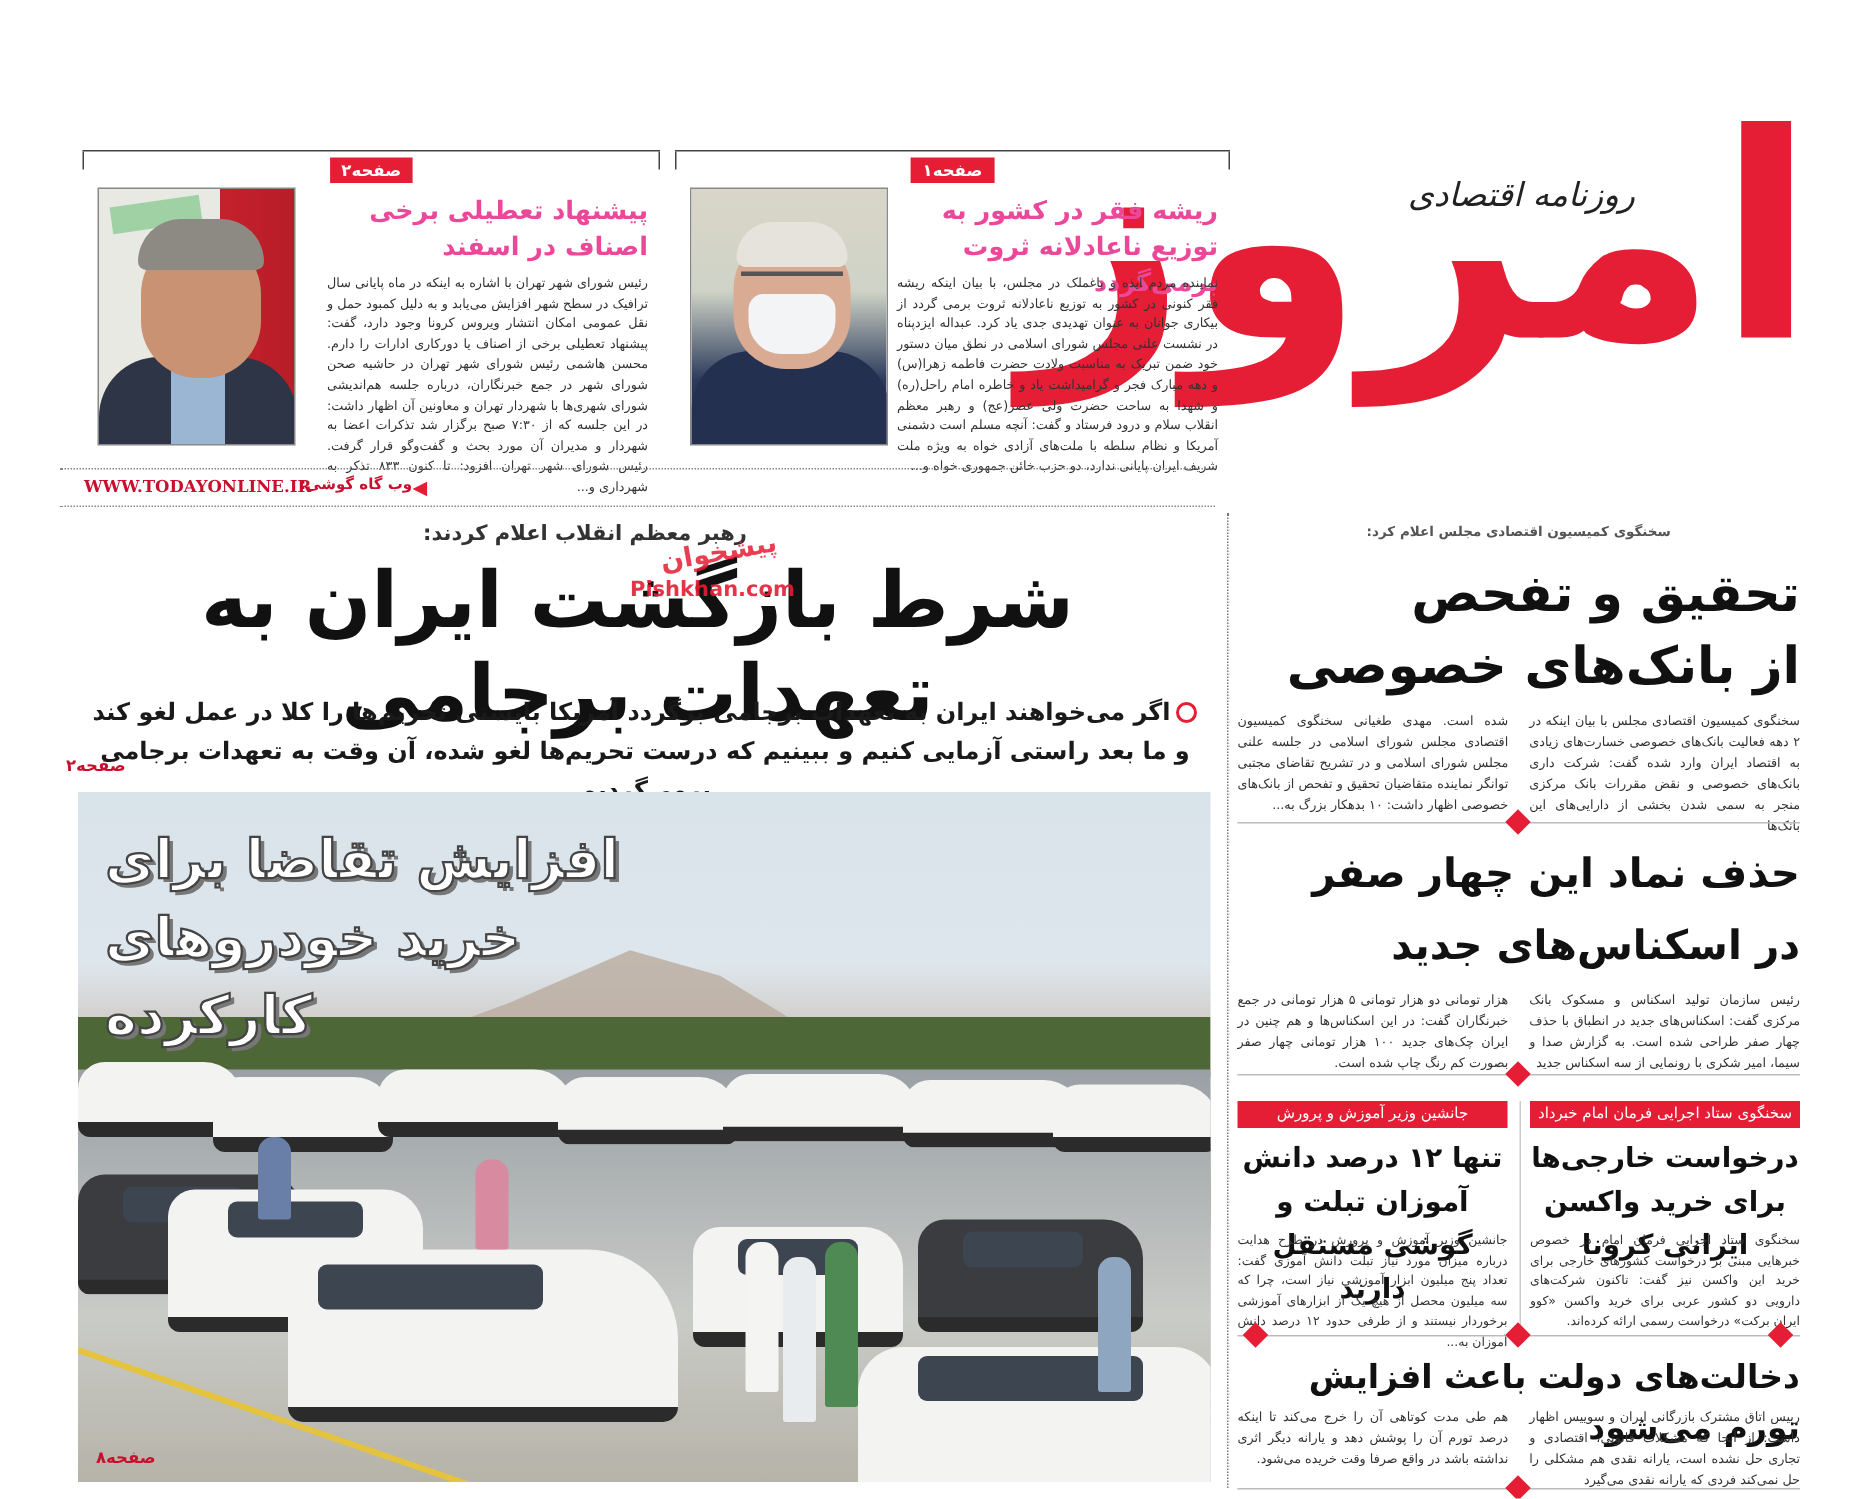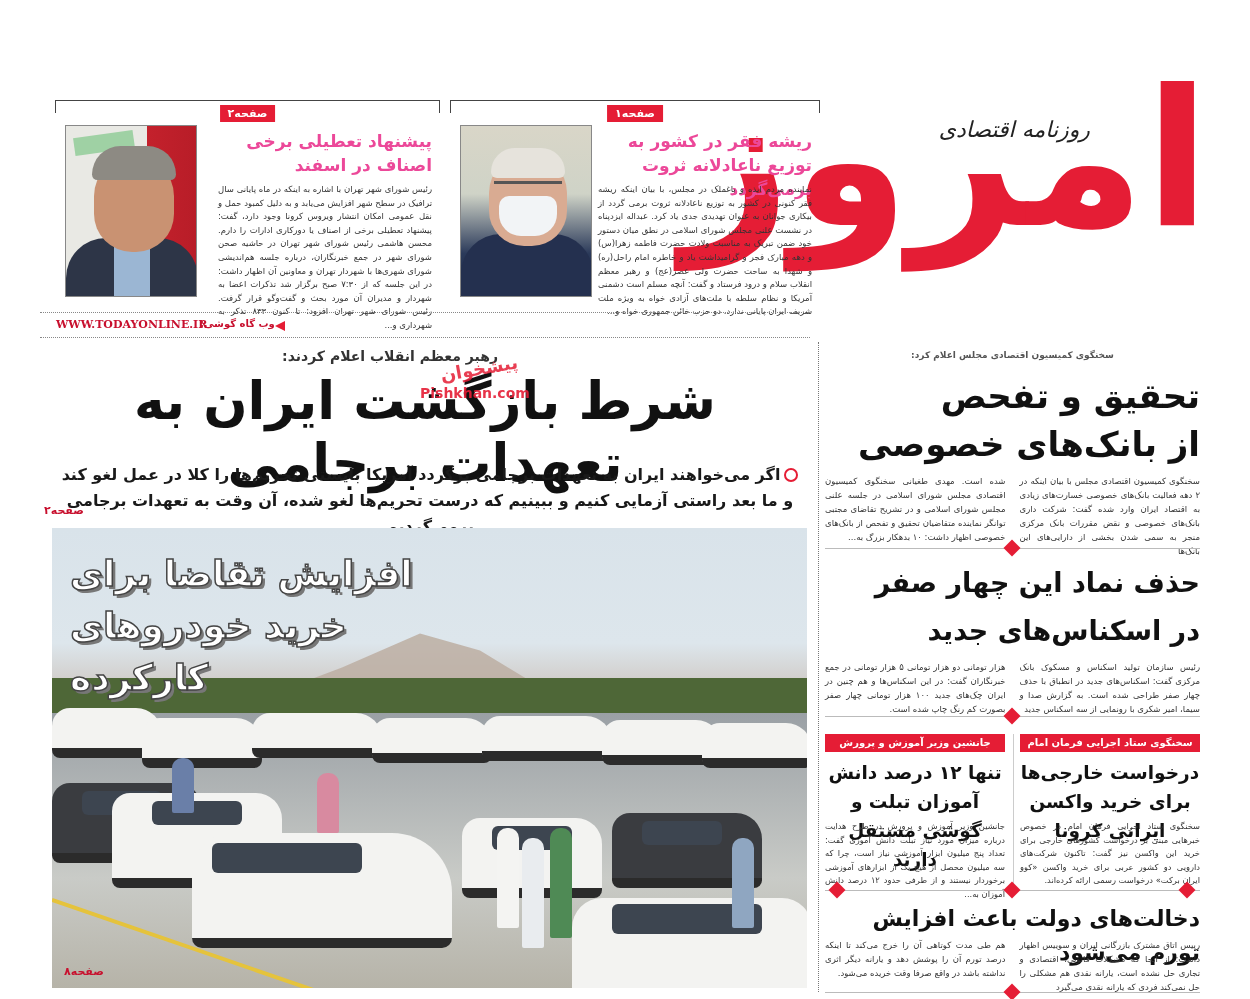--- a/index.html
+++ b/index.html
@@ -119,21 +119,21 @@
   
   .col-divider { position: absolute; left: 818px; top: 342px; width: 0; height: 650px; border-left: 1px dotted #777; }
   .right-col { position: absolute; left: 825px; top: 342px; width: 375px; }
   .r-kicker { position: absolute; left: 0; top: 8px; width: 375px; text-align: center; font-size: 9px; color: #555; font-weight: bold; }
   .r-headline { position: absolute; left: 0; width: 375px; text-align: right; font-weight: bold; color: #111; }
   .r-body-cols { position: absolute; left: 0; width: 375px; display: flex; gap: 14px; }
   .r-body-cols div { flex: 1; font-size: 8.5px; line-height: 14px; text-align: justify; color: #333; }
   .sep { position: absolute; left: 0; width: 375px; height: 1px; background: #bbb; }
   .sep-diamond { position: absolute; width: 12px; height: 12px; background: #e51d35; transform: rotate(45deg); }
 
-  .box-label { position: absolute; height: 18px; background: #e51d35; color: #fff; font-size: 10px; font-weight: bold; text-align: center; line-height: 18px; }
+  .box-label { position: absolute; height: 18px; background: #e51d35; color: #fff; font-size: 10px; font-weight: normal; text-align: center; line-height: 18px; }
   .half-headline { position: absolute; text-align: center; font-size: 18.5px; font-weight: bold; line-height: 29px; color: #111; }
   .half-body { position: absolute; font-size: 8.3px; line-height: 13.6px; text-align: justify; color: #333; }
   .half-divider { position: absolute; width: 0; border-left: 1px solid #ccc; }
 </style>
 </head>
 <body>
 
 <div class="page">
 
   <div class="masthead">

